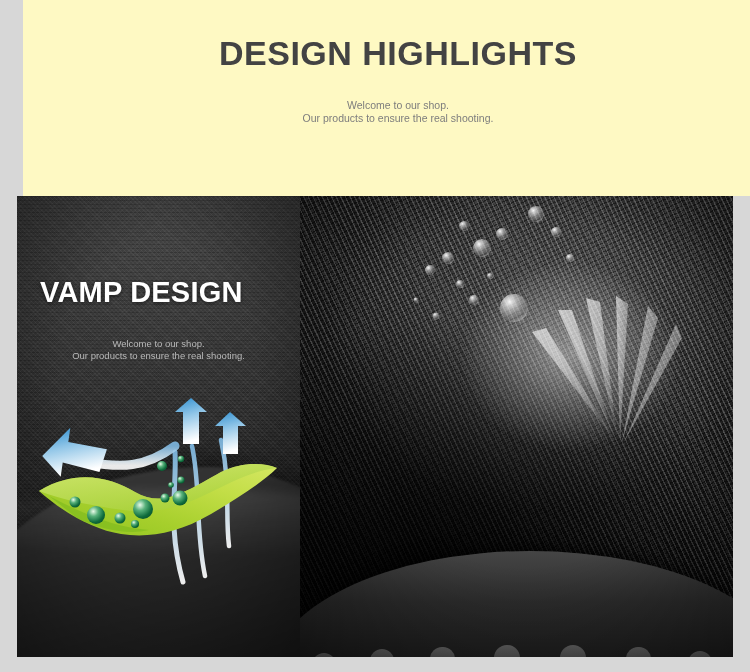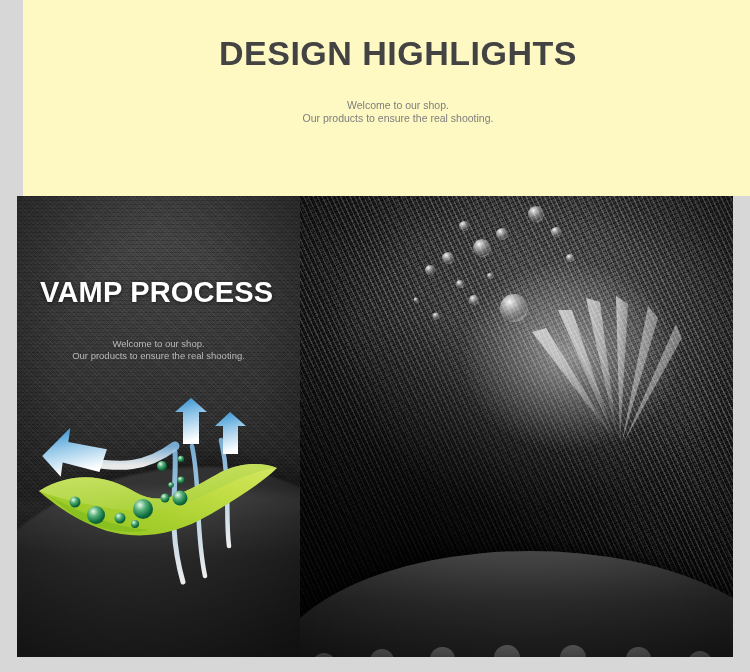--- a/index.html
+++ b/index.html
@@ -186,21 +186,21 @@
   </div>
 </div>
 
 <div class="panels">
 
   <div class="panel-left">
     <div class="tex-weave"></div>
     <div class="sole-left"></div>
     <div class="vignette-left"></div>
 
-    <div class="panel-title">VAMP PROCESS</div>
+    <div class="panel-title">VAMP DESIGN</div>
 
     <div class="panel-sub">
       <span>Welcome to our shop.</span>
       <span>Our products to ensure the real shooting.</span>
     </div>
 
     <svg class="breath-graphic" viewBox="0 0 270 200">
       <defs>
         <linearGradient id="leafGrad" x1="0" y1="1" x2="1" y2="0">
           <stop offset="0%" stop-color="#8dc21f"></stop>

